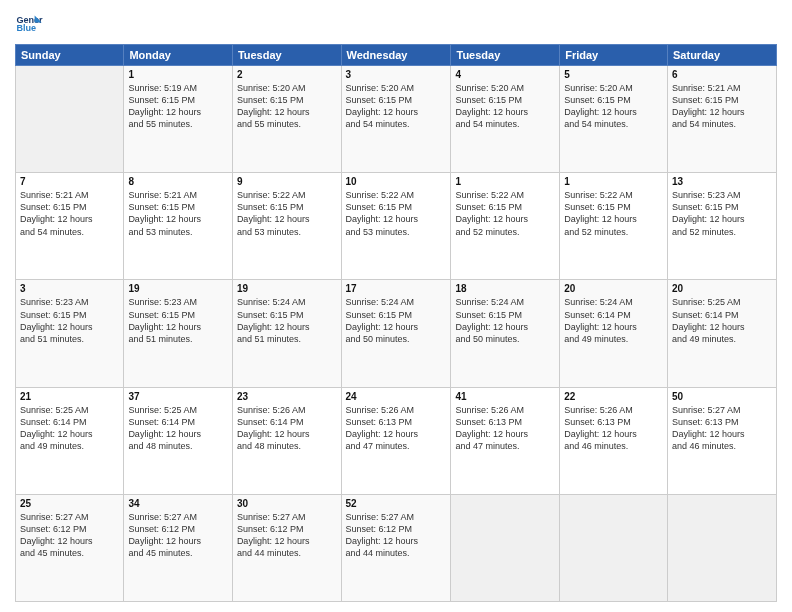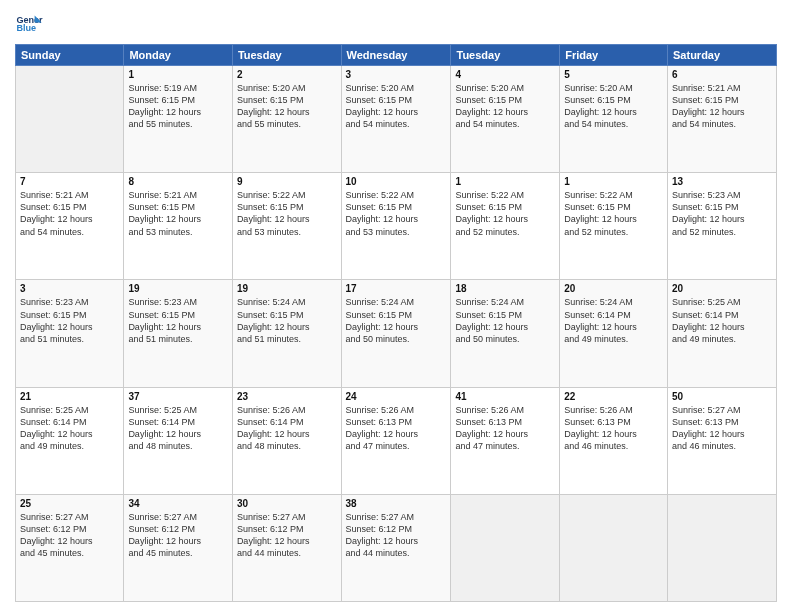--- a/index.html
+++ b/index.html
@@ -333,21 +333,21 @@
             <div style="font-size: 9px; line-height: 1.35;">and 45 minutes.</div>
           </td>
           <td>
             <span class="day-num">30</span>
             <div style="font-size: 9px; line-height: 1.35;">Sunrise: 5:27 AM</div>
             <div style="font-size: 9px; line-height: 1.35;">Sunset: 6:12 PM</div>
             <div style="font-size: 9px; line-height: 1.35;">Daylight: 12 hours</div>
             <div style="font-size: 9px; line-height: 1.35;">and 44 minutes.</div>
           </td>
           <td>
-            <span class="day-num">38</span>
+            <span class="day-num">52</span>
             <div style="font-size: 9px; line-height: 1.35;">Sunrise: 5:27 AM</div>
             <div style="font-size: 9px; line-height: 1.35;">Sunset: 6:12 PM</div>
             <div style="font-size: 9px; line-height: 1.35;">Daylight: 12 hours</div>
             <div style="font-size: 9px; line-height: 1.35;">and 44 minutes.</div>
           </td>
           <td class="cell-empty"></td>
           <td class="cell-empty"></td>
           <td class="cell-empty"></td>
         </tr>
       </tbody>

